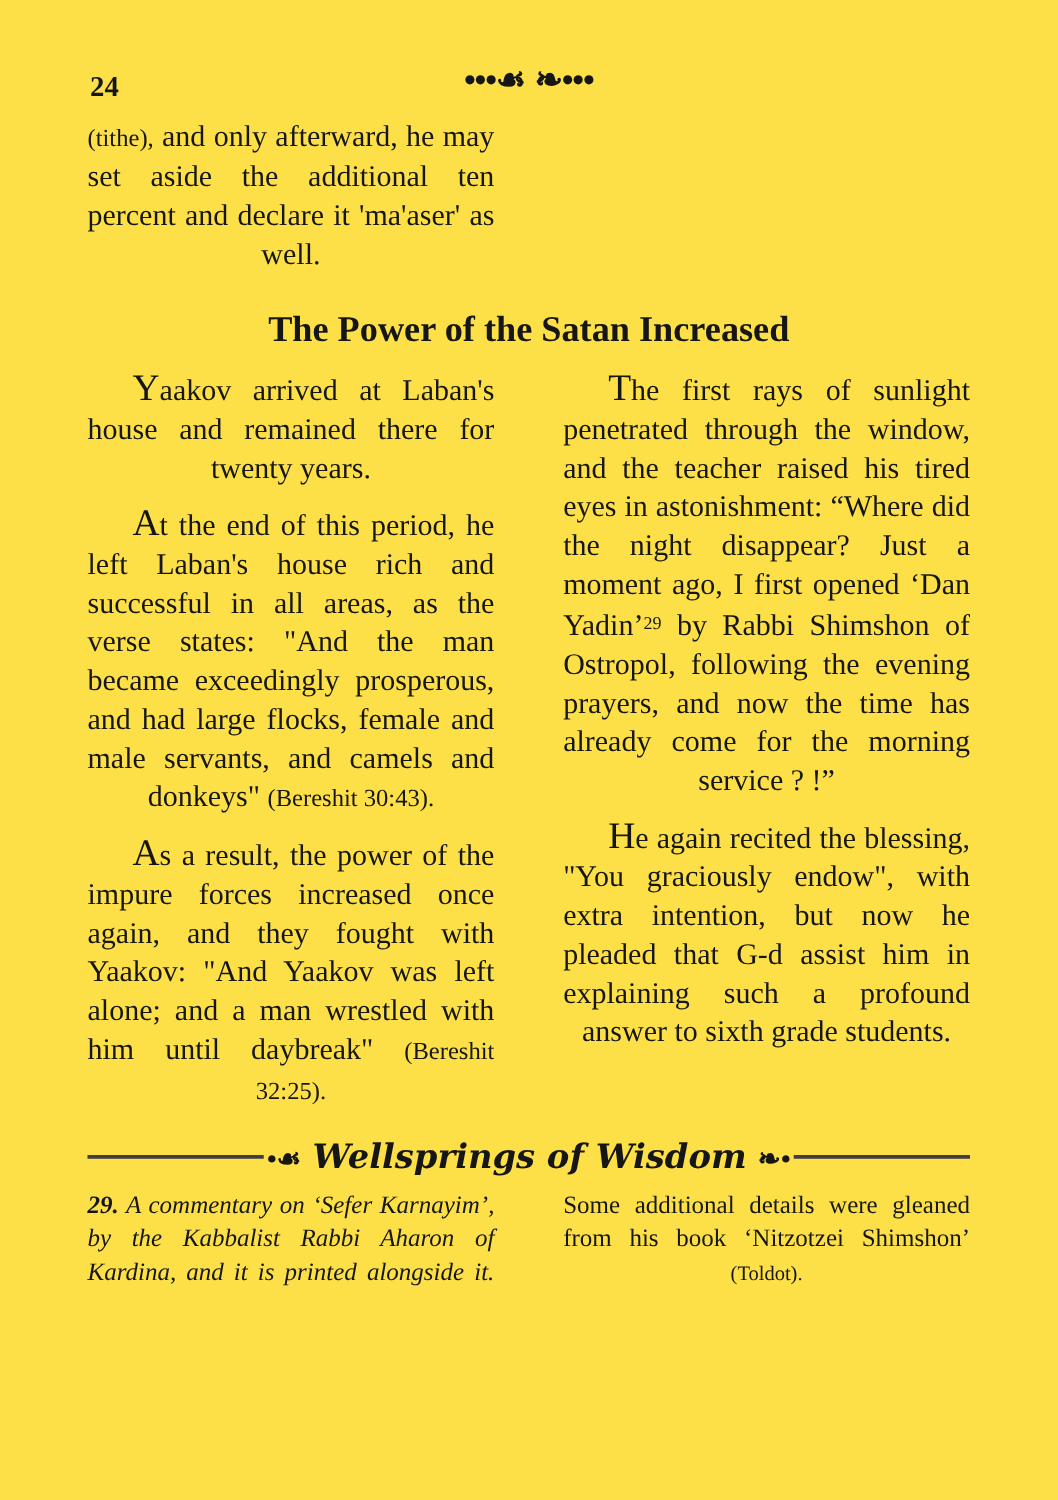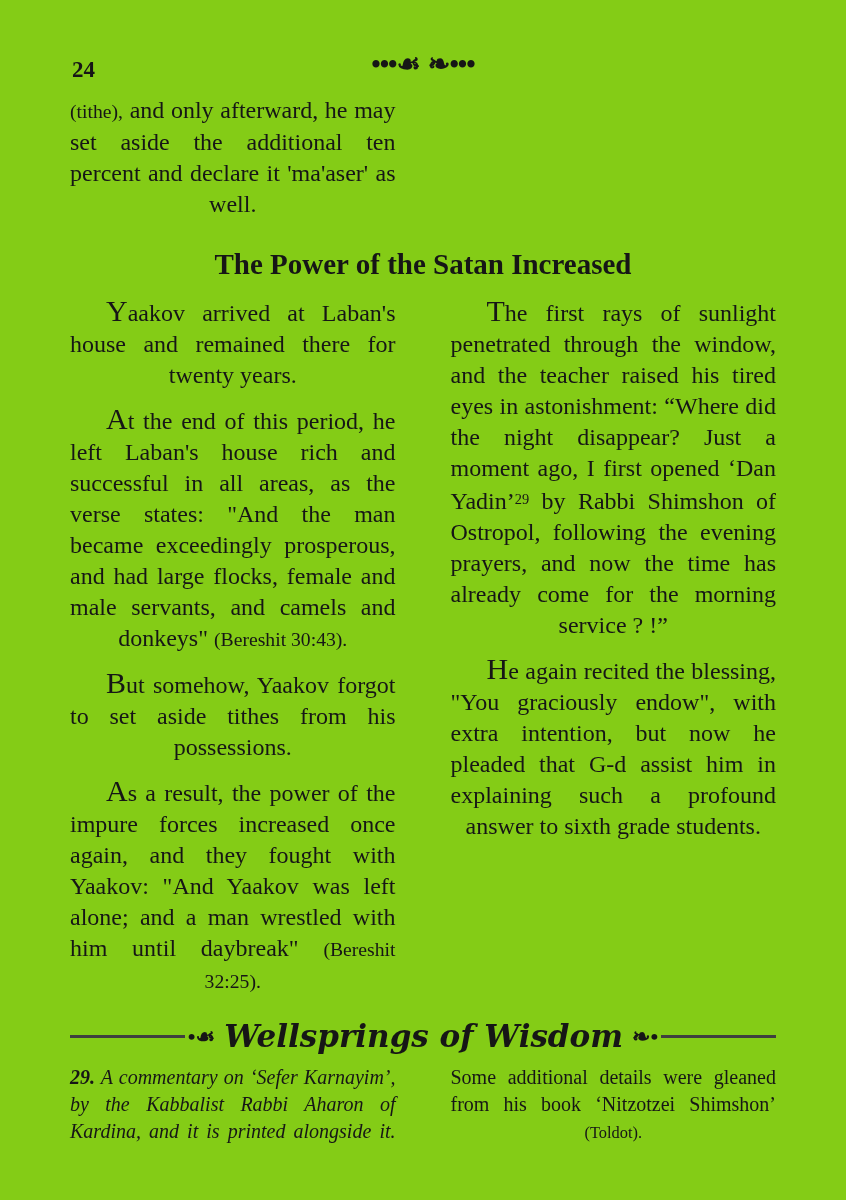--- a/index.html
+++ b/index.html
@@ -5,21 +5,21 @@
   html, body {
     margin: 0;
     padding: 0;
     background: #ffffff;
   }
   .page {
     position: relative;
     width: 846px;
     height: 1200px;
     box-sizing: border-box;
-    background: #84cc16;
+    background: #fde047;
     color: #161616;
     font-family: "Liberation Serif", serif;
     padding: 46px 70px 0 70px;
     overflow: hidden;
   }
   
   .pagenum {
     position: absolute;
     left: 72px;
     top: 57px;
@@ -94,21 +94,21 @@
     font-size: 22px;
     font-weight: 700;
     padding: 0 3px;
     position: relative;
     top: 1px;
   }
   .divider-label {
     font-family: "DejaVu Serif", serif;
     font-style: italic;
     font-weight: 700;
-    font-size: 31px;
+    font-size: 27px;
     padding: 0 6px;
     white-space: nowrap;
   }
   
   .footnotes { margin-top: 4px; }
   .fn {
     margin: 0;
     font-size: 20px;
     line-height: 27px;
     text-align: justify;
@@ -134,21 +134,20 @@
       <p class="para noindent"><span class="small">(tithe),</span><span> and only afterward, he may set aside the additional ten percent and declare it 'ma'aser' as well.</span></p>
     </div>
   </section>
 
   <h2 class="heading">The Power of the Satan Increased</h2>
 
   <section class="cols main">
     <div class="col">
       <p class="para"><span class="lead">Y</span><span>aakov arrived at Laban's house and remained there for twenty years.</span></p>
       <p class="para"><span class="lead">A</span><span>t the end of this period, he left Laban's house rich and successful in all areas, as the verse states: "And the man became exceedingly prosperous, and had large flocks, female and male servants, and camels and donkeys" </span><span class="small">(Bereshit 30:43).</span></p>
-      <p class="para"><span class="lead">B</span><span>ut somehow, Yaakov forgot to set aside tithes from his possessions.</span></p>
       <p class="para"><span class="lead">A</span><span>s a result, the power of the impure forces increased once again, and they fought with Yaakov: "And Yaakov was left alone; and a man wrestled with him until daybreak" </span><span class="small">(Bereshit 32:25).</span></p>
     </div>
     <div class="col">
       <p class="para"><span class="lead">T</span><span>he first rays of sunlight penetrated through the window, and the teacher raised his tired eyes in astonishment: “Where did the night disappear? Just a moment ago, I first opened ‘Dan Yadin’</span><span class="sup">29</span><span> by Rabbi Shimshon of Ostropol, following the evening prayers, and now the time has already come for the morning service ? !”</span></p>
       <p class="para"><span class="lead">H</span><span>e again recited the blessing, "You graciously endow", with extra intention, but now he pleaded that G-d assist him in explaining such a profound answer to sixth grade students.</span></p>
     </div>
   </section>
 
   <div class="divider">
     <span class="rule"></span>

